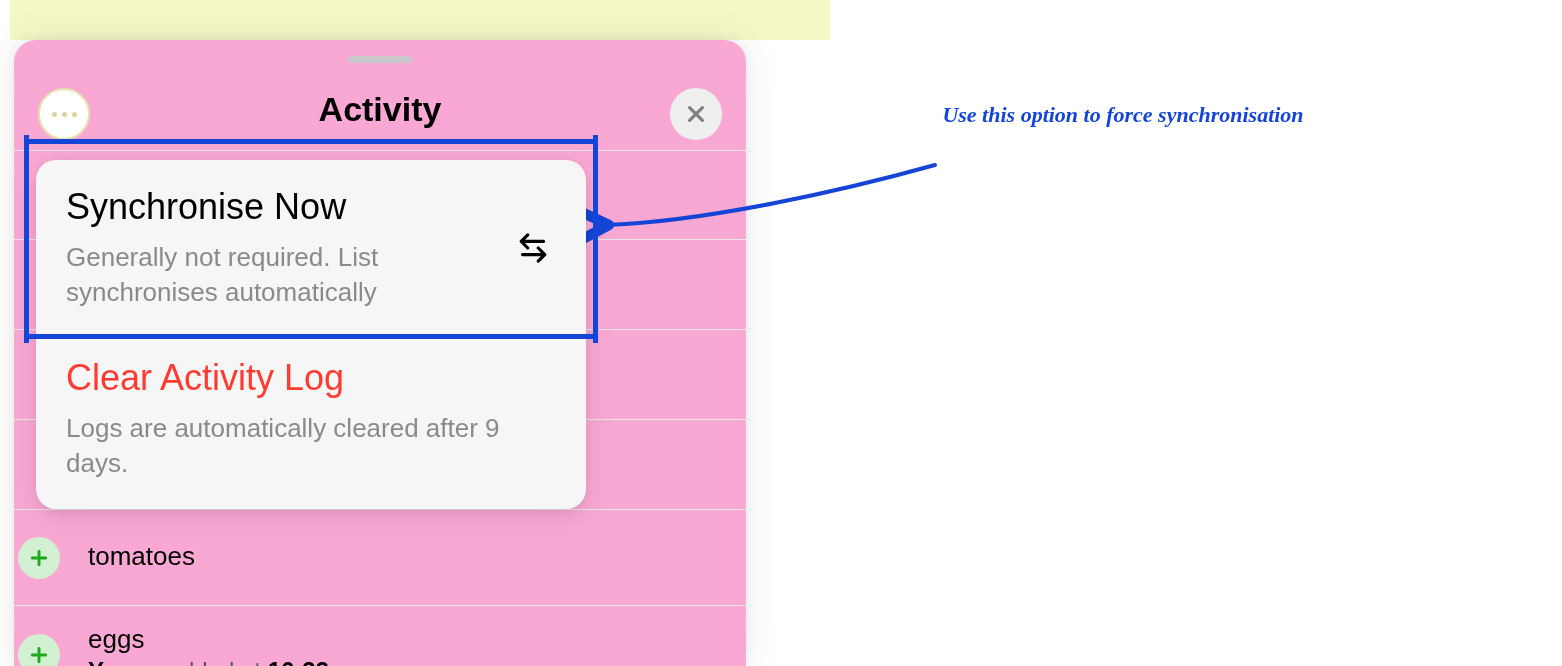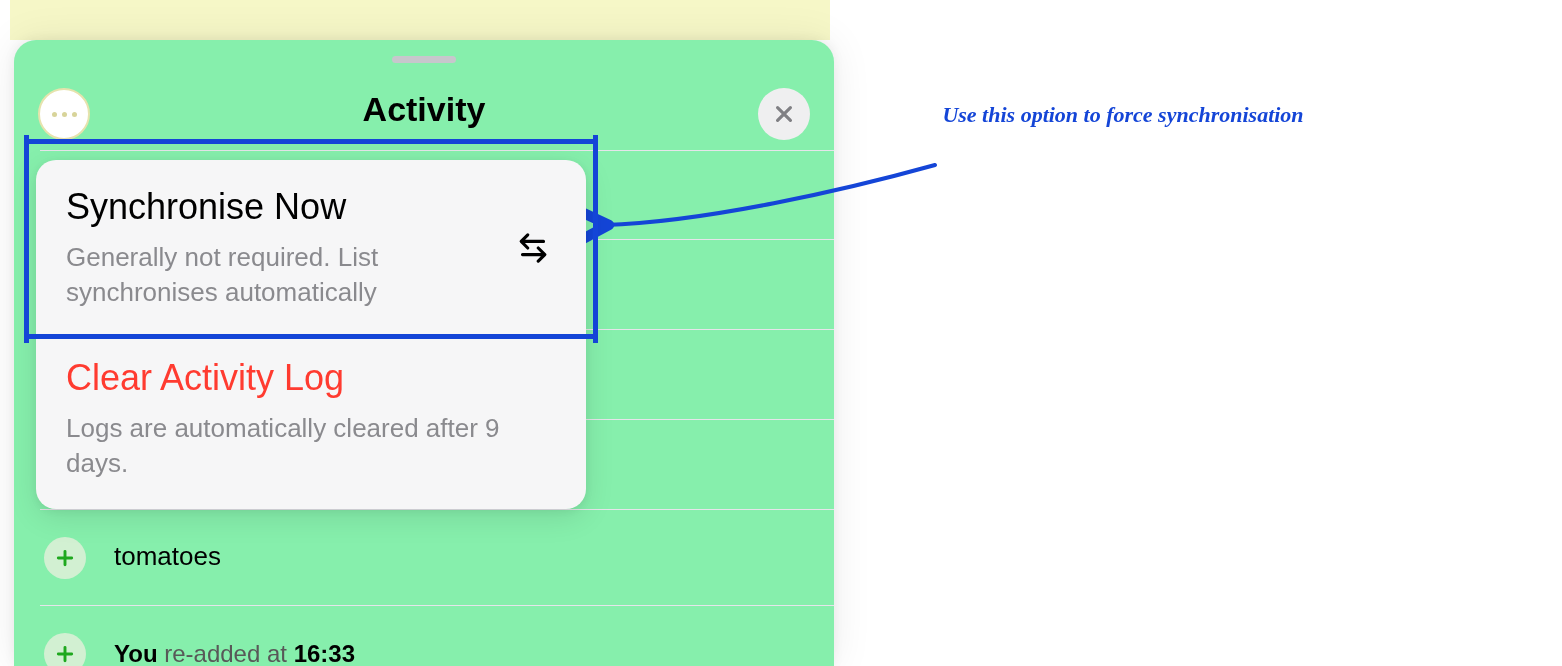--- a/index.html
+++ b/index.html
@@ -11,22 +11,22 @@
       position: relative;
       overflow: hidden;
     }
     .bg-strip {
       position: absolute; left: 10px; top: 0; width: 820px; height: 40px;
       background: #f6f7c7;
     }
     .sheet {
       position: absolute;
       left: 14px; top: 40px;
-      width: 820px; height: 626px;
-      background: #86efac;
+      width: 732px; height: 626px;
+      background: #f9a8d4;
       border-radius: 22px 22px 0 0;
       box-shadow: 0 -1px 12px rgba(0,0,0,0.06), 0 0 40px rgba(0,0,0,0.08);
       overflow: hidden;
     }
     .grabber {
       position: absolute; top: 16px; left: 50%; transform: translateX(-50%);
       width: 64px; height: 7px; background: #c7c7cc; border-radius: 4px;
     }
     .sheet-header {
       position: relative; height: 110px; display: flex; align-items: center; justify-content: center;
@@ -80,21 +80,20 @@
     .highlight-box .c1, .highlight-box .c2 {
       content:""; position:absolute; width:5px; height:18px; background:#1445d7;
     }
     .highlight-box::before { left:-5px; top:-9px; }
     .highlight-box::after  { right:-5px; top:-9px; }
     .highlight-box .c1     { left:-5px; bottom:-9px; }
     .highlight-box .c2     { right:-5px; bottom:-9px; }
 
     .activity-list {
       position:absolute; left:0; right:0; top:110px; bottom:0;
-      padding-left: 26px;
     }
     .spacer-row { height: 90px; border-bottom:1px solid #e5e5ea; margin-left: 0px; margin-right:0; }
     .spacer-row:first-child { border-top:1px solid #e5e5ea; }
     .activity-row { display:flex; align-items:center; gap:28px; padding:18px 0 18px 0; border-bottom:1px solid #e5e5ea; min-height: 96px; }
     .activity-row:last-child { border-bottom:none; }
     .badge-add {
       width:42px; height:42px; border-radius:50%;
       background:#d2f0d2;
       display:flex; align-items:center; justify-content:center;
       flex:0 0 auto;
@@ -163,20 +162,21 @@
       </div>
     </div>
 
     <div class="activity-row">
       <div class="badge-add">
         <svg viewBox="0 0 24 24">
             <path d="M12 4 V20 M4 12 H20"></path>
           </svg>
       </div>
       <div class="activity-text">
+        <div class="item-name">eggs</div>
         <div class="item-meta">
           <span class="who">You</span>
           <span>re-added at</span>
           <span class="time">16:33</span>
         </div>
       </div>
     </div>
   </div>
 
   <div class="popover">

